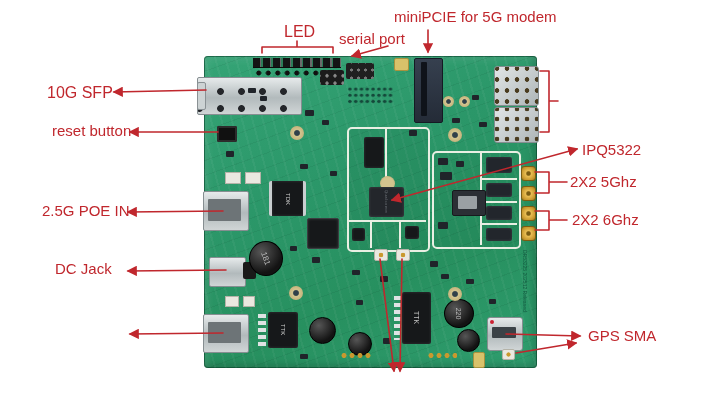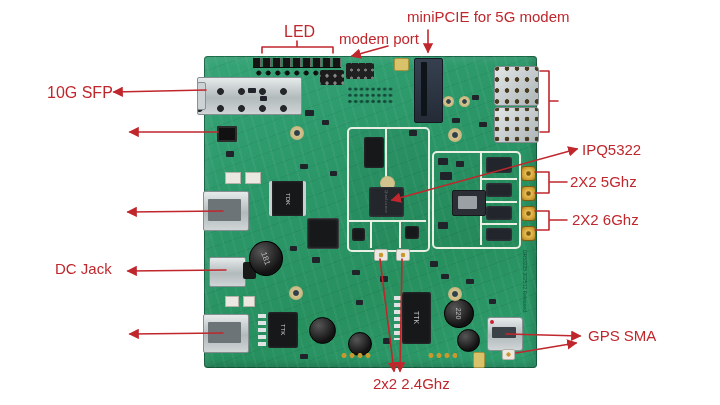--- a/index.html
+++ b/index.html
@@ -223,23 +223,24 @@
 
       <line x1="380" y1="259" x2="394" y2="371" marker-end="url(#arr)"></line>
       <line x1="402" y1="259" x2="400" y2="371" marker-end="url(#arr)"></line>
 
       <line x1="506" y1="334" x2="580" y2="336" marker-end="url(#arr)"></line>
       <line x1="516" y1="353" x2="576" y2="343" marker-end="url(#arr)"></line>
     </g>
   </svg>
 
   <div class="label" style="left:284px; top:23px; font-size:16px;">LED</div>
-  <div class="label" style="left:339px; top:31px;">modem port</div>
-  <div class="label" style="left:407px; top:9px;">miniPCIE for 5G modem</div>
+  <div class="label" style="left:339px; top:31px;">serial port</div>
+  <div class="label" style="left:394px; top:9px;">miniPCIE for 5G modem</div>
   <div class="label" style="left:47px; top:84px; font-size:16px;">10G SFP</div>
+  <div class="label" style="left:52px; top:123px;">reset button</div>
   <div class="label" style="left:582px; top:142px;">IPQ5322</div>
   <div class="label" style="left:570px; top:174px;">2X2 5Ghz</div>
   <div class="label" style="left:572px; top:212px;">2X2 6Ghz</div>
+  <div class="label" style="left:42px; top:203px;">2.5G POE IN</div>
   <div class="label" style="left:55px; top:261px;">DC Jack</div>
-  <div class="label" style="left:373px; top:376px;">2x2 2.4Ghz</div>
   <div class="label" style="left:588px; top:328px;">GPS SMA</div>
 
 </div>
 
 </body></html>

